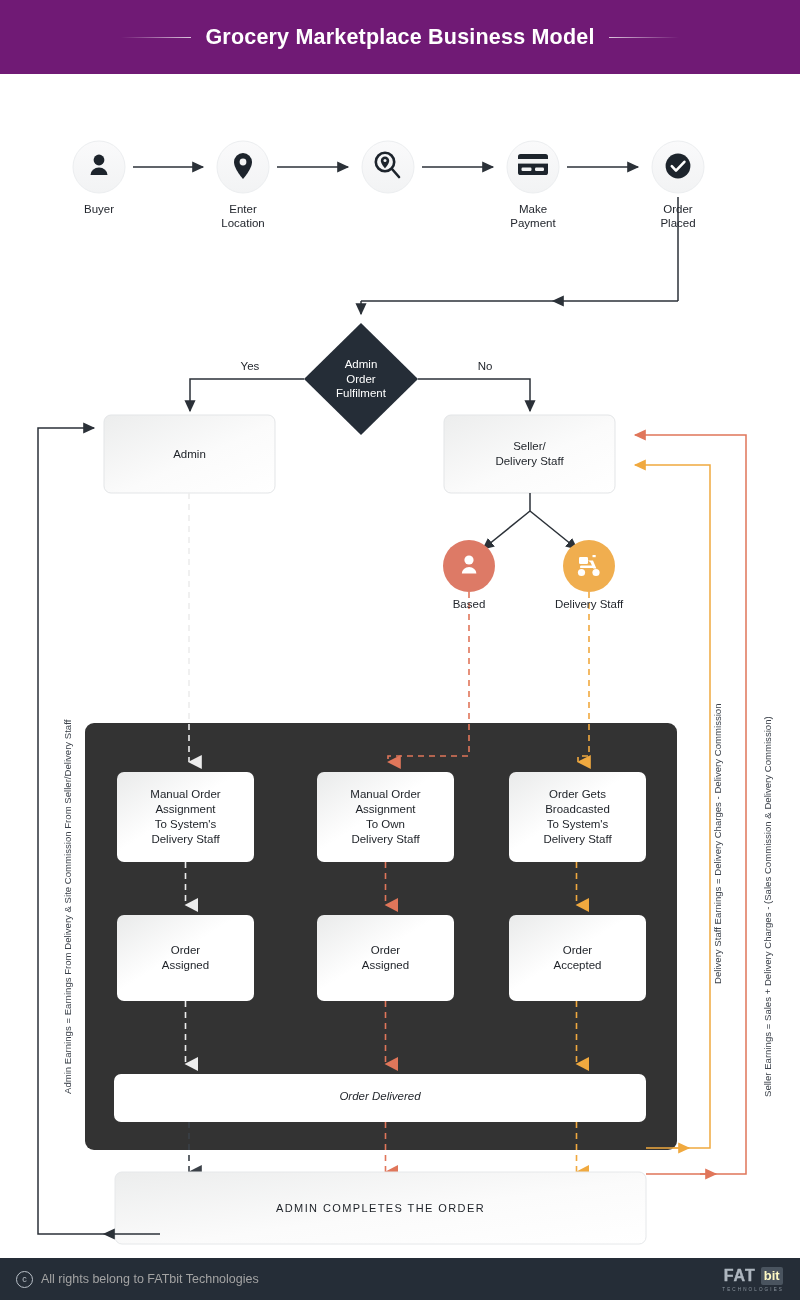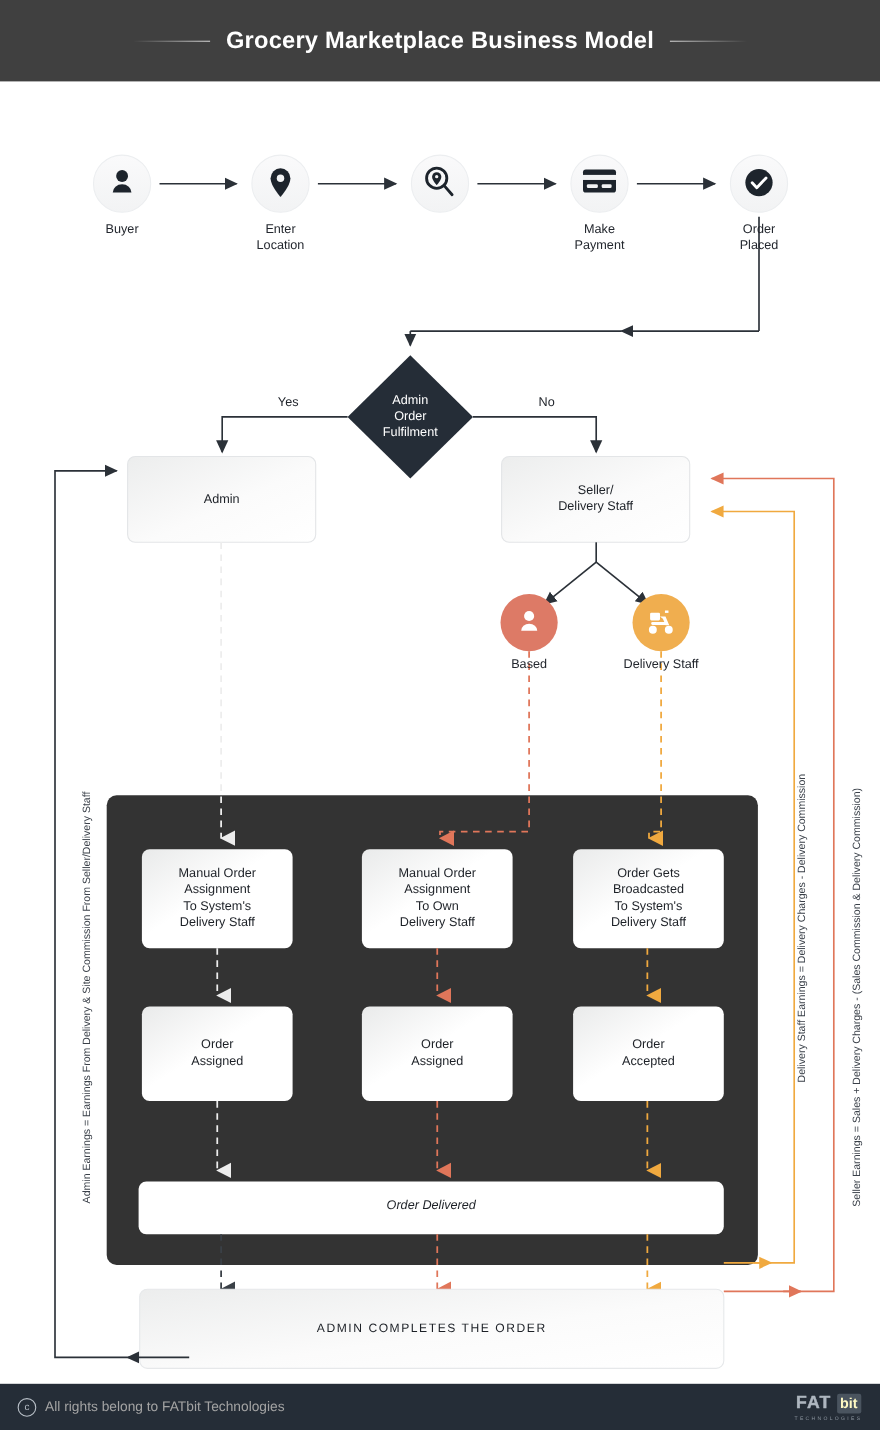--- a/index.html
+++ b/index.html
@@ -6,21 +6,21 @@
   body{
     width:800px;height:1300px;background:#ffffff;
     font-family:"Liberation Sans","DejaVu Sans",sans-serif;
     color:#23272e;overflow:hidden;position:relative;
   }
   .page{position:relative;width:800px;height:1300px;}
 
   
   .header{
     position:absolute;left:0;top:0;width:800px;height:74px;
-    background:#404040;display:flex;align-items:center;justify-content:center;
+    background:#701a75;display:flex;align-items:center;justify-content:center;
   }
   .header-inner{display:flex;align-items:center;gap:14px;}
   .h-rule{height:1px;width:70px;
     background:linear-gradient(90deg,rgba(255,255,255,0) 0%,rgba(255,255,255,.75) 100%);}
   .h-rule.right{background:linear-gradient(90deg,rgba(255,255,255,.75) 0%,rgba(255,255,255,0) 100%);}
   .header-title{
     color:#ffffff;font-size:21.5px;font-weight:bold;letter-spacing:.2px;white-space:nowrap;
   }
 
   
@@ -42,21 +42,21 @@
     color:#aeb6bf;font-size:16px;font-weight:bold;letter-spacing:1px;line-height:18px;
     -webkit-text-stroke:0.4px #aeb6bf;
   }
   .logo-bit{
     background:#4a545f;color:#fef9c3;font-size:13px;font-weight:bold;
     padding:1px 3px;border-radius:2px;line-height:16px;margin-left:5px;
   }
   .logo-sub{color:#8a939d;font-size:4.6px;letter-spacing:2.1px;}
 
   
-  .canvas{position:absolute;left:12px;top:74px;width:652px;height:1184px;}
+  .canvas{position:absolute;left:0;top:74px;width:652px;height:1184px;}
   svg.flow{position:absolute;left:0;top:0;width:800px;height:1184px;}
 
   
   .lbl{position:absolute;text-align:center;font-size:11.5px;line-height:14px;color:#23272e;}
   .node-lbl{position:absolute;text-align:center;font-size:11.5px;line-height:15px;color:#1d2127;}
   .vert-lbl{
     position:absolute;font-size:9.6px;color:#3a4049;white-space:nowrap;
     transform-origin:0 0;transform:rotate(-90deg);
   }
   .diamond-txt{

